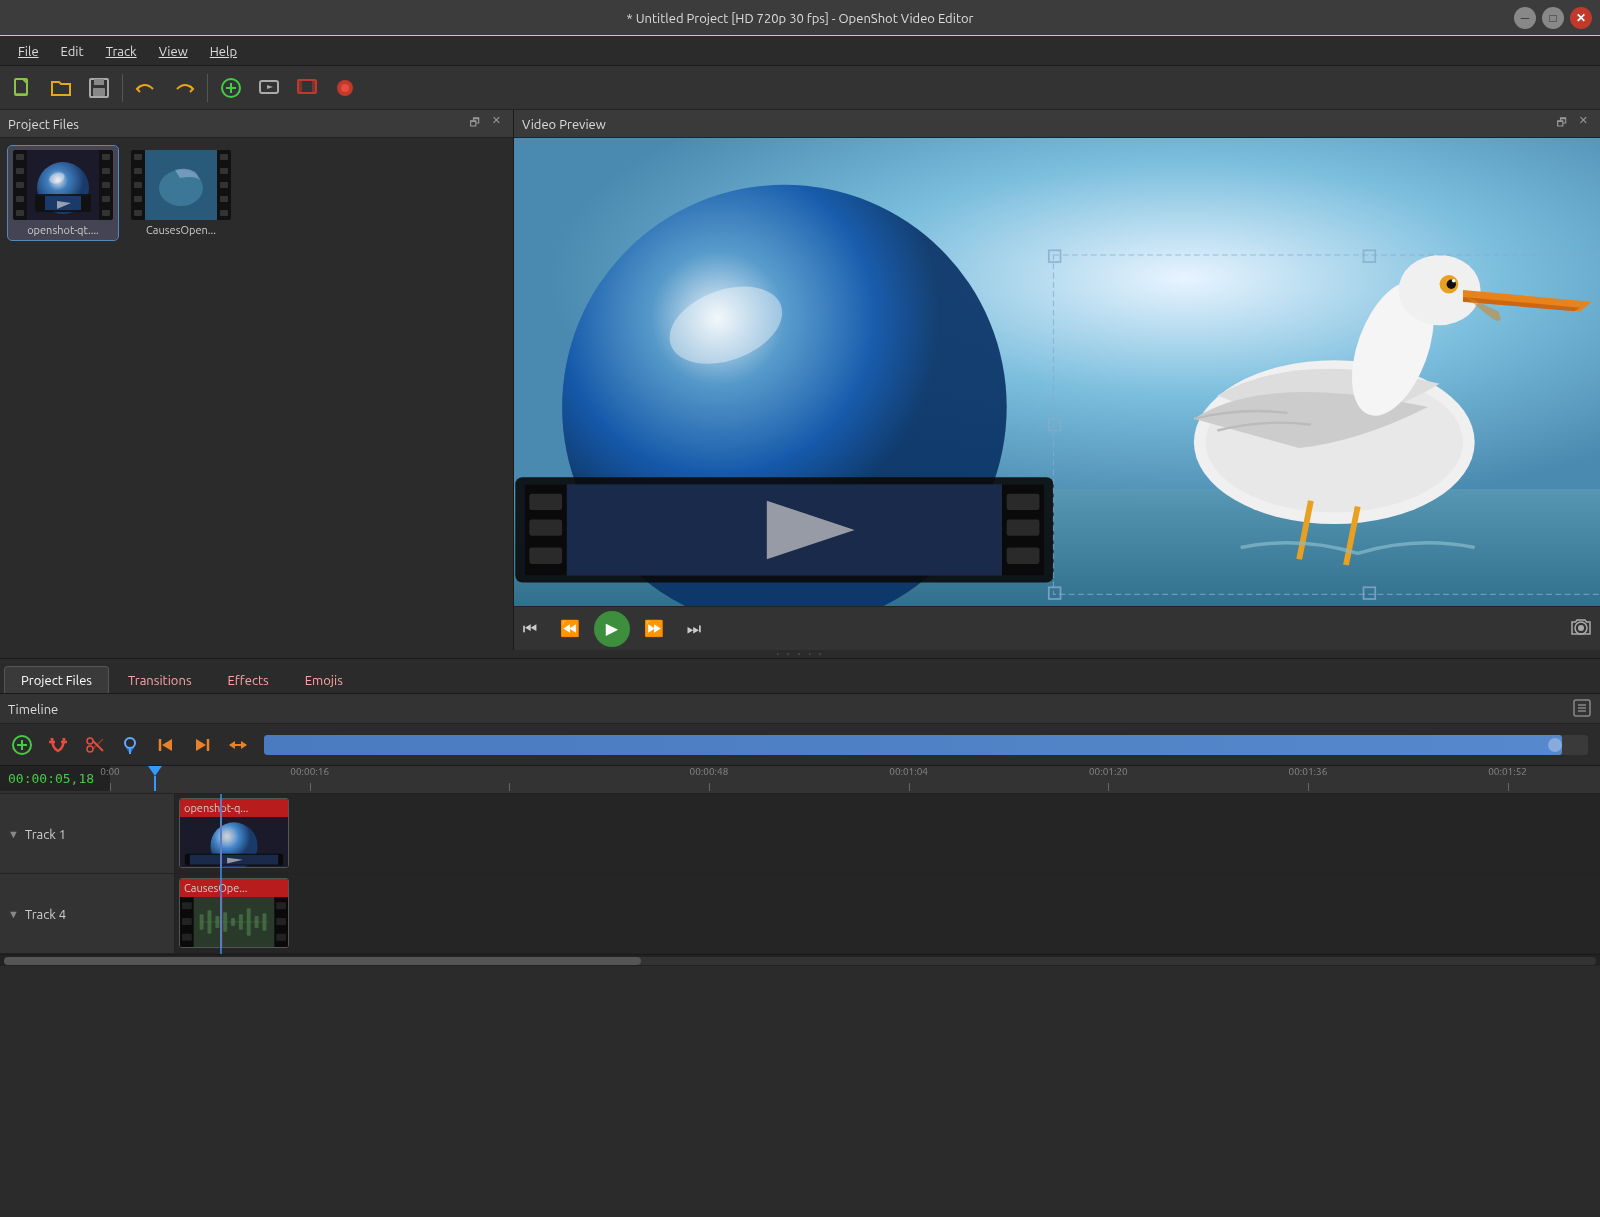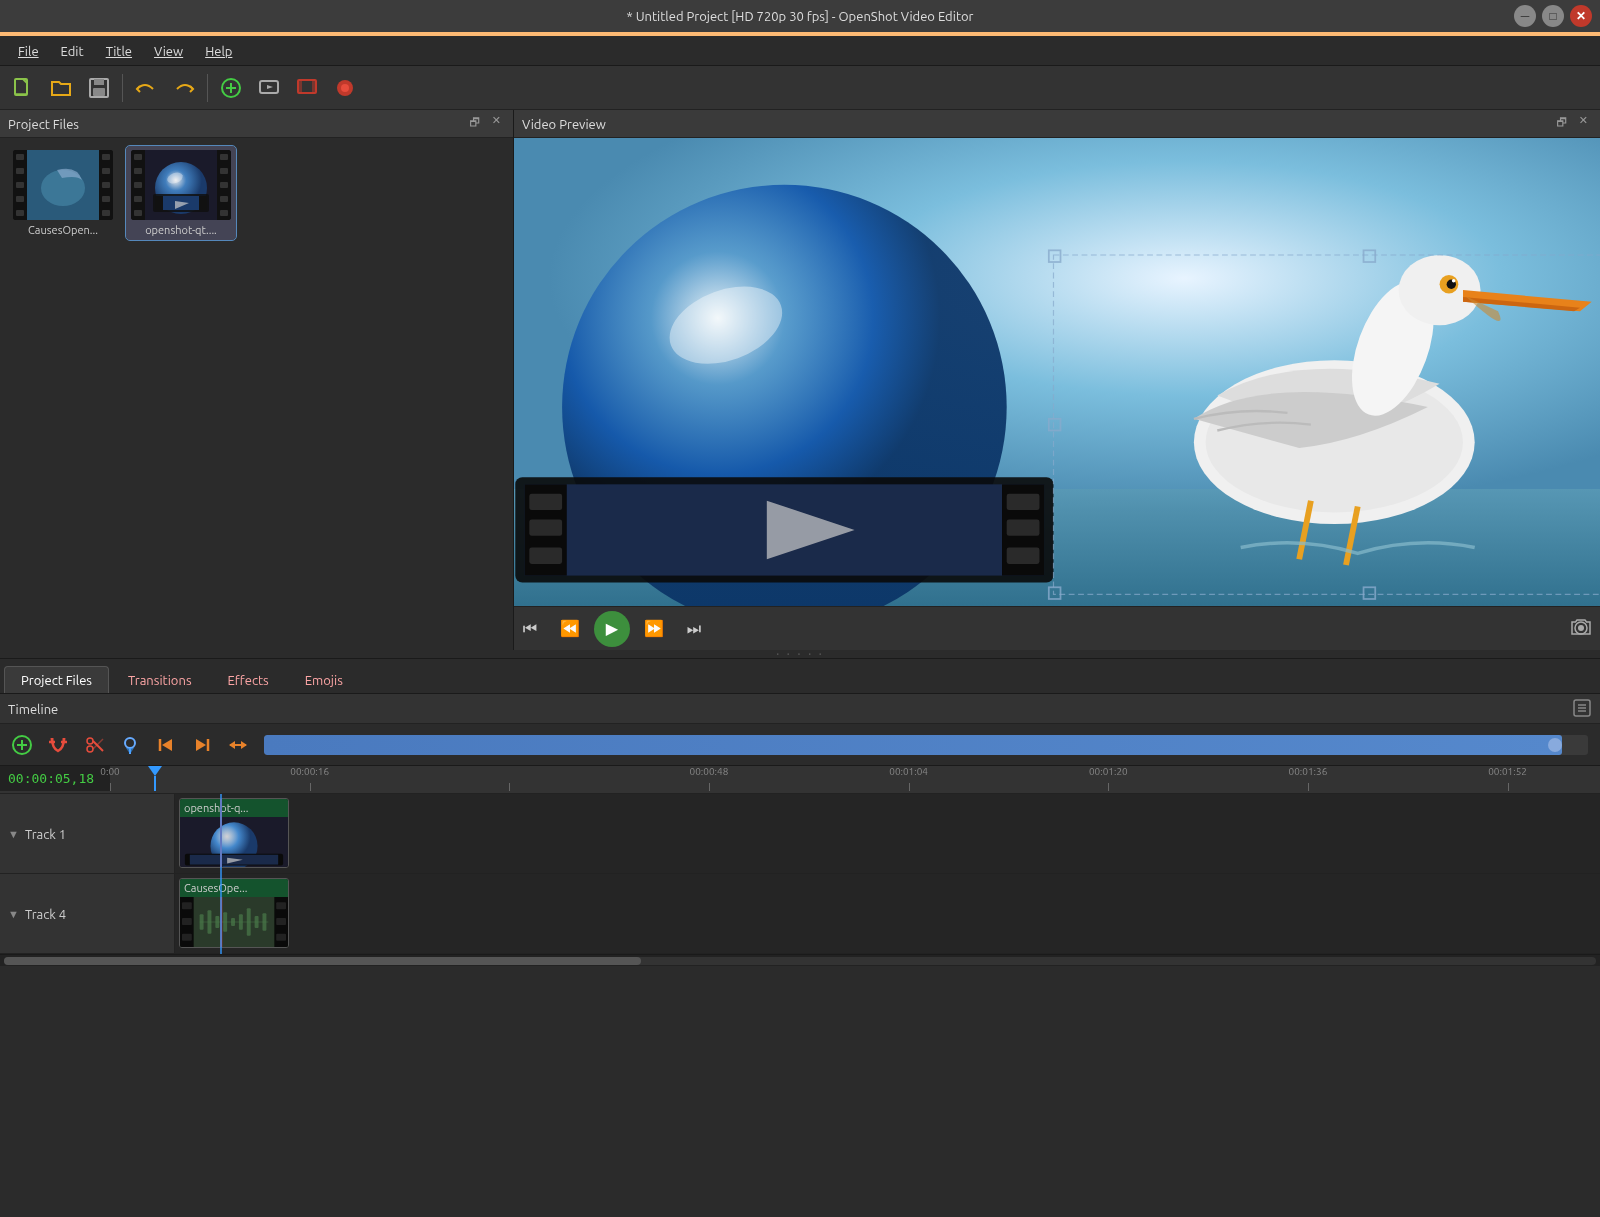--- a/index.html
+++ b/index.html
@@ -14,21 +14,21 @@
     }
 
     
     #titlebar {
       background: #3c3c3c;
       height: 36px;
       display: flex;
       align-items: center;
       justify-content: center;
       position: relative;
-      border-bottom: 4px solid #fdba74;
+      border-bottom: 1px solid #fdba74;
     }
     #titlebar-controls {
       position: absolute;
       right: 8px;
       display: flex;
       gap: 6px;
       align-items: center;
     }
     .title-btn {
       width: 22px; height: 22px;
@@ -445,21 +445,21 @@
       height: 70px;
       border-radius: 3px;
       overflow: hidden;
       cursor: pointer;
       border: 1px solid #555;
       background: #1a1a1a;
       display: flex;
       flex-direction: column;
     }
     .clip-header {
-      background: #14532d;
+      background: #b91c1c;
       padding: 2px 4px;
       font-size: 11px;
       color: #ccc;
       white-space: nowrap;
       overflow: hidden;
       text-overflow: ellipsis;
       height: 18px;
       display: flex;
       align-items: center;
     }
@@ -528,21 +528,21 @@
   <div id="titlebar-controls">
     <div class="title-btn title-btn-min">─</div>
     <div class="title-btn title-btn-max">□</div>
     <div class="title-btn title-btn-close">✕</div>
   </div>
 </div>
 
 <div id="menubar">
   <span class="menu-item" style="text-decoration: underline;">File</span>
   <span class="menu-item" style="">Edit</span>
-  <span class="menu-item" style="text-decoration: underline;">Title</span>
+  <span class="menu-item" style="text-decoration: underline;">Track</span>
   <span class="menu-item" style="text-decoration: underline;">View</span>
   <span class="menu-item" style="text-decoration: underline;">Help</span>
 </div>
 
 <div id="toolbar">
   <div class="toolbar-btn" title="New Project">
     <svg width="22" height="22" viewBox="0 0 22 22">
         <rect x="3" y="2" width="12" height="16" rx="1" fill="none" stroke="#8bc34a" stroke-width="2"></rect>
         <path d="M11 2 L15 6" stroke="#8bc34a" stroke-width="2"></path>
         <line x1="3" y1="17" x2="15" y2="17" stroke="#8bc34a" stroke-width="1.5"></line>
@@ -608,48 +608,20 @@
     <div id="project-files-header">
       <span>Project Files</span>
       <div id="project-files-controls">
         <span class="panel-ctrl-btn">🗗</span>
         <span class="panel-ctrl-btn">✕</span>
       </div>
     </div>
 
 
     <div id="files-grid">
-
-      <div class="file-item">
-        <div class="file-thumb">
-          <div class="film-strip-left">
-            <div class="film-hole"></div>
-            <div class="film-hole"></div>
-            <div class="film-hole"></div>
-            <div class="film-hole"></div>
-            <div class="film-hole"></div>
-          </div>
-          <div class="file-thumb-inner">
-            <svg width="72" height="70" viewBox="0 0 72 70">
-              <rect width="72" height="70" fill="#2a5a7a"></rect>
-
-              <ellipse cx="36" cy="38" rx="22" ry="18" fill="#4a8aaa" opacity="0.6"></ellipse>
-              <path d="M30 20 Q50 15 55 30 Q50 25 35 28 Z" fill="#88aacc" opacity="0.7"></path>
-            </svg>
-          </div>
-          <div class="film-strip-right">
-            <div class="film-hole"></div>
-            <div class="film-hole"></div>
-            <div class="film-hole"></div>
-            <div class="film-hole"></div>
-            <div class="film-hole"></div>
-          </div>
-        </div>
-        <span class="file-name">CausesOpen...</span>
-      </div>
 
       <div class="file-item selected">
         <div class="file-thumb">
           <div class="film-strip-left">
             <div class="film-hole"></div>
             <div class="film-hole"></div>
             <div class="film-hole"></div>
             <div class="film-hole"></div>
             <div class="film-hole"></div>
           </div>
@@ -678,20 +650,48 @@
           </div>
           <div class="film-strip-right">
             <div class="film-hole"></div>
             <div class="film-hole"></div>
             <div class="film-hole"></div>
             <div class="film-hole"></div>
             <div class="film-hole"></div>
           </div>
         </div>
         <span class="file-name">openshot-qt....</span>
+      </div>
+
+      <div class="file-item">
+        <div class="file-thumb">
+          <div class="film-strip-left">
+            <div class="film-hole"></div>
+            <div class="film-hole"></div>
+            <div class="film-hole"></div>
+            <div class="film-hole"></div>
+            <div class="film-hole"></div>
+          </div>
+          <div class="file-thumb-inner">
+            <svg width="72" height="70" viewBox="0 0 72 70">
+              <rect width="72" height="70" fill="#2a5a7a"></rect>
+
+              <ellipse cx="36" cy="38" rx="22" ry="18" fill="#4a8aaa" opacity="0.6"></ellipse>
+              <path d="M30 20 Q50 15 55 30 Q50 25 35 28 Z" fill="#88aacc" opacity="0.7"></path>
+            </svg>
+          </div>
+          <div class="film-strip-right">
+            <div class="film-hole"></div>
+            <div class="film-hole"></div>
+            <div class="film-hole"></div>
+            <div class="film-hole"></div>
+            <div class="film-hole"></div>
+          </div>
+        </div>
+        <span class="file-name">CausesOpen...</span>
       </div>
     </div>
   </div>
 
   <div id="right-panel">
     <div id="video-preview-header">
       <span>Video Preview</span>
       <div style="display:flex;gap:4px;">
         <span class="panel-ctrl-btn">🗗</span>
         <span class="panel-ctrl-btn">✕</span>

